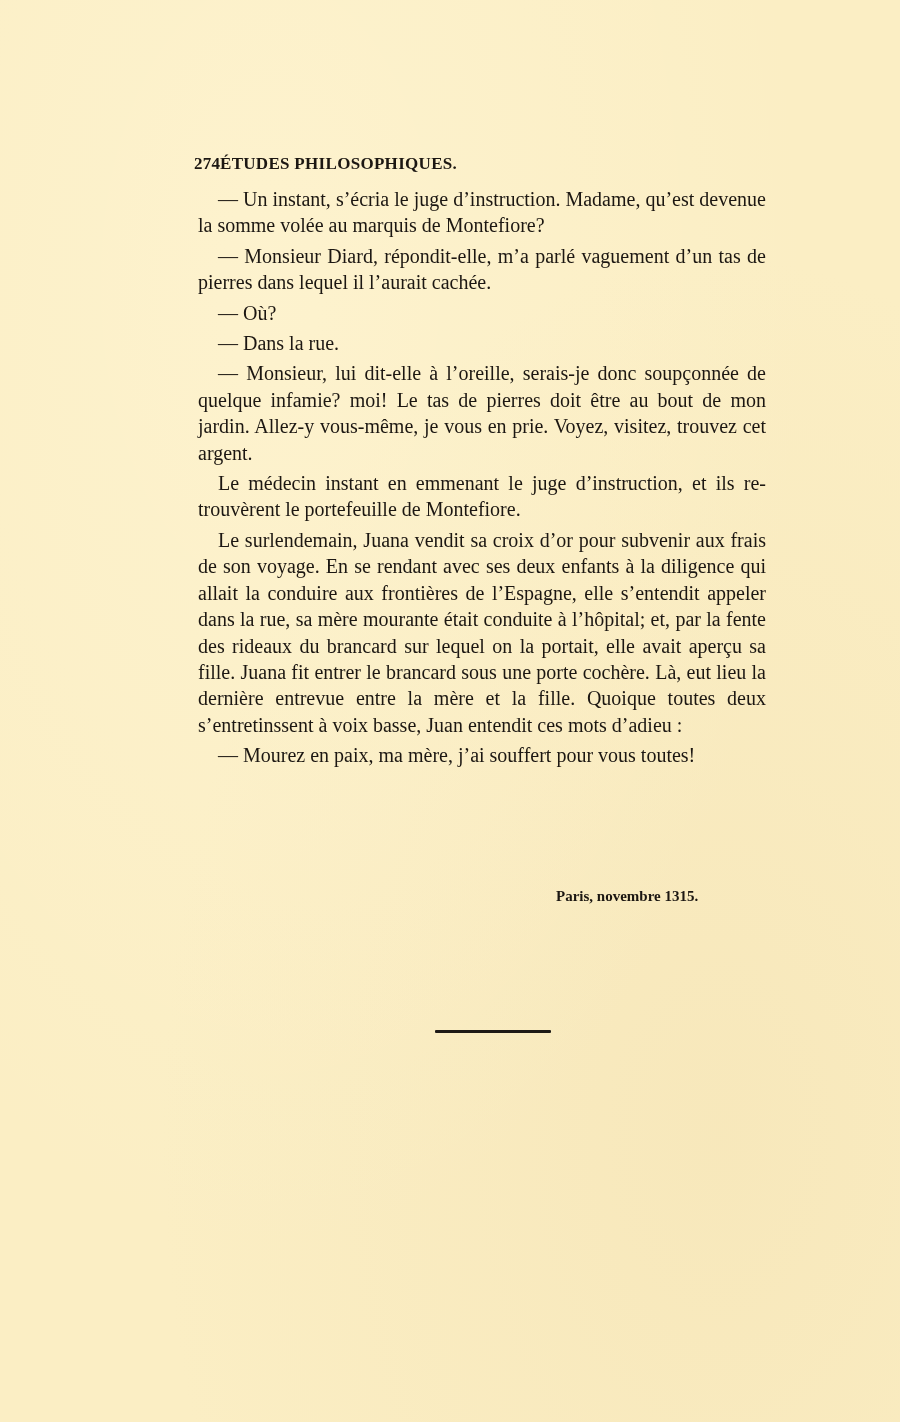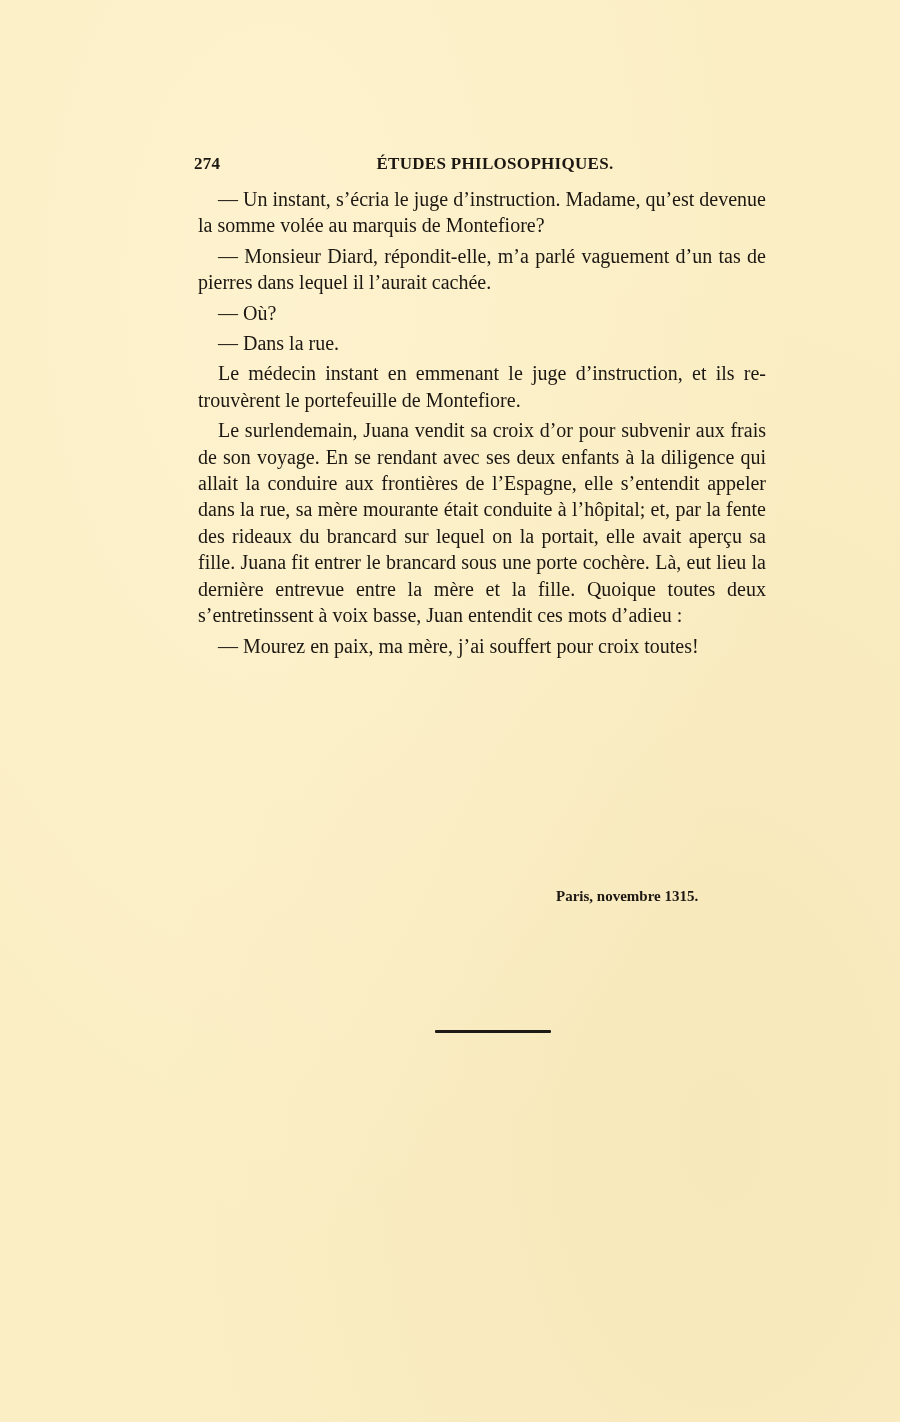--- a/index.html
+++ b/index.html
@@ -38,21 +38,21 @@
     .page-number {
       position: absolute;
       left: 0;
       top: 0;
     }
     .running-title {
       position: absolute;
       left: 14px;
       right: 0;
       top: 0;
-      text-align: center;
+      text-align: left;
       padding-left: 12px;
     }
     .body-text {
       position: absolute;
       left: 194px;
       top: 182px;
       width: 576px;
       font-size: 20px;
       line-height: 26.4px;
       font-family: "Liberation Serif", serif;
@@ -89,21 +89,22 @@
   <div class="running-head">
     <span class="page-number">274</span>
     <span class="running-title">ÉTUDES PHILOSOPHIQUES.</span>
   </div>
 
   <div class="body-text">
     <p class="para">— Un instant, s’écria le juge d’instruction. Madame, qu’est de­venue la somme volée au marquis de Montefiore?</p>
     <p class="para">— Monsieur Diard, répondit-elle, m’a parlé vaguement d’un tas de pierres dans lequel il l’aurait cachée.</p>
     <p class="para">— Où?</p>
     <p class="para">— Dans la rue.</p>
+    <p class="para">— Monsieur, lui dit-elle à l’oreille, serais-je donc soupçonnée de quelque infamie? moi! Le tas de pierres doit être au bout de mon jardin. Allez-y vous-même, je vous en prie. Voyez, visitez, trouvez cet argent.</p>
     <p class="para">Le médecin instant en emmenant le juge d’instruction, et ils re­trouvèrent le portefeuille de Montefiore.</p>
     <p class="para">Le surlendemain, Juana vendit sa croix d’or pour subvenir aux frais de son voyage. En se rendant avec ses deux enfants à la dili­gence qui allait la conduire aux frontières de l’Espagne, elle s’en­tendit appeler dans la rue, sa mère mourante était conduite à l’hô­pital; et, par la fente des rideaux du brancard sur lequel on la portait, elle avait aperçu sa fille. Juana fit entrer le brancard sous une porte cochère. Là, eut lieu la dernière entrevue entre la mère et la fille. Quoique toutes deux s’entretinssent à voix basse, Juan entendit ces mots d’adieu :</p>
-    <p class="para">— Mourez en paix, ma mère, j’ai souffert pour croix toutes!</p>
+    <p class="para">— Mourez en paix, ma mère, j’ai souffert pour vous toutes!</p>
   </div>
 
   <div class="signature">Paris, novembre 1315.</div>
 
   <div class="end-rule"></div>
 </div>
 
 </body></html>

